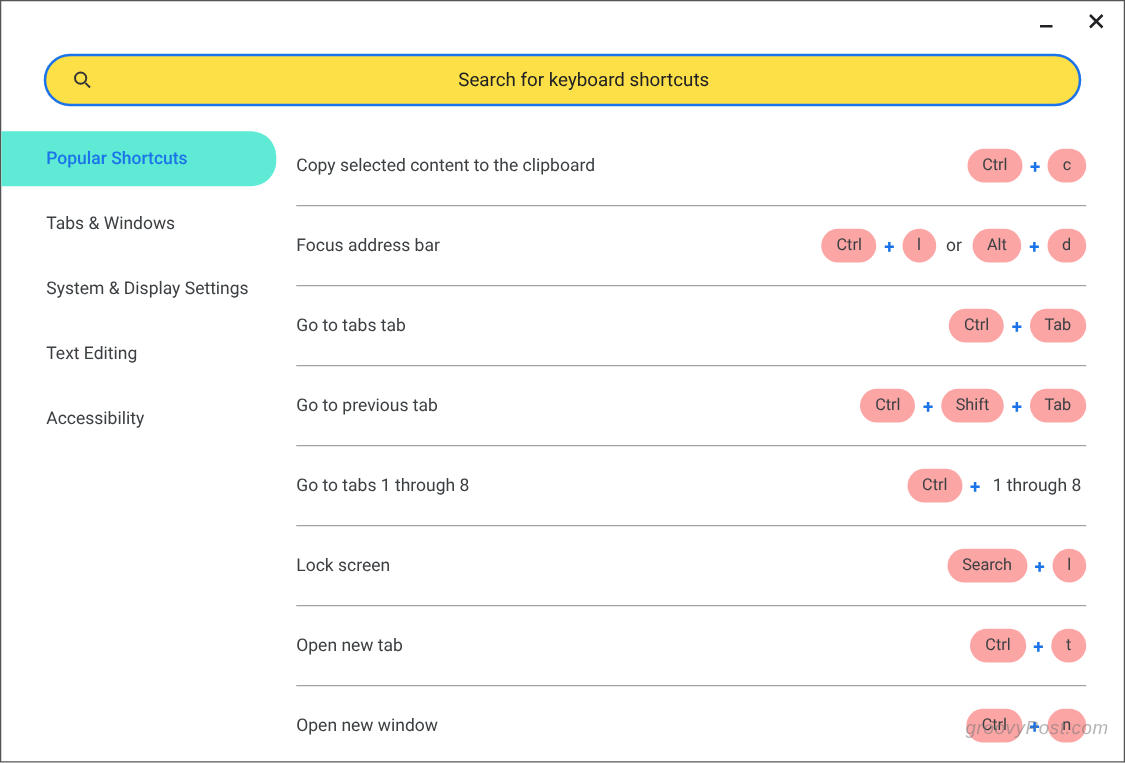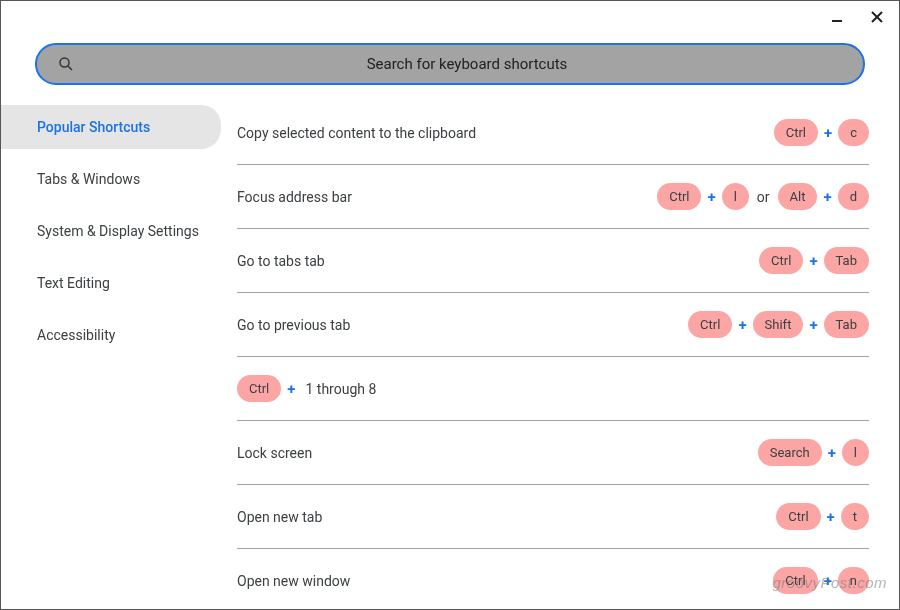--- a/index.html
+++ b/index.html
@@ -32,21 +32,21 @@
     cursor: pointer;
   }
   .ctrl-btn svg { stroke: #202124; }
   .search-wrap {
     padding: 42px 34px 12px 34px;
   }
   .search-box {
     display: flex;
     align-items: center;
     border: 2px solid #1a73e8;
-    background: #a3a3a3;
+    background: #fde047;
     border-radius: 22px;
     height: 42px;
     padding: 0 20px;
     gap: 16px;
   }
   .search-icon svg { display: block; stroke: #333; }
   .search-placeholder {
     flex: 1;
     text-align: center;
     font-size: 15px;
@@ -65,21 +65,21 @@
   .nav-item {
     padding: 14px 12px 14px 36px;
     font-size: 14px;
     color: #3c4043;
     cursor: pointer;
     border-radius: 0 20px 20px 0;
     margin-right: 8px;
     margin-bottom: 8px;
   }
   .nav-item.active {
-    background: #e5e5e5;
+    background: #5eead4;
     color: #1a73e8;
     font-weight: 500;
   }
   .content {
     flex: 1;
     padding: 4px 30px 0 8px;
     overflow: hidden;
   }
   .row {
     display: flex;
@@ -204,20 +204,21 @@
         <div class="row-label">Go to previous tab</div>
         <div class="combo">
           <span class="key">Ctrl</span>
           <span class="plus">+</span>
           <span class="key">Shift</span>
           <span class="plus">+</span>
           <span class="key">Tab</span>
         </div>
       </div>
       <div class="row">
+        <div class="row-label">Go to tabs 1 through 8</div>
         <div class="combo">
           <span class="key">Ctrl</span>
           <span class="plus">+</span>
           <span class="txt">1 through 8</span>
         </div>
       </div>
       <div class="row">
         <div class="row-label">Lock screen</div>
         <div class="combo">
           <span class="key">Search</span>

